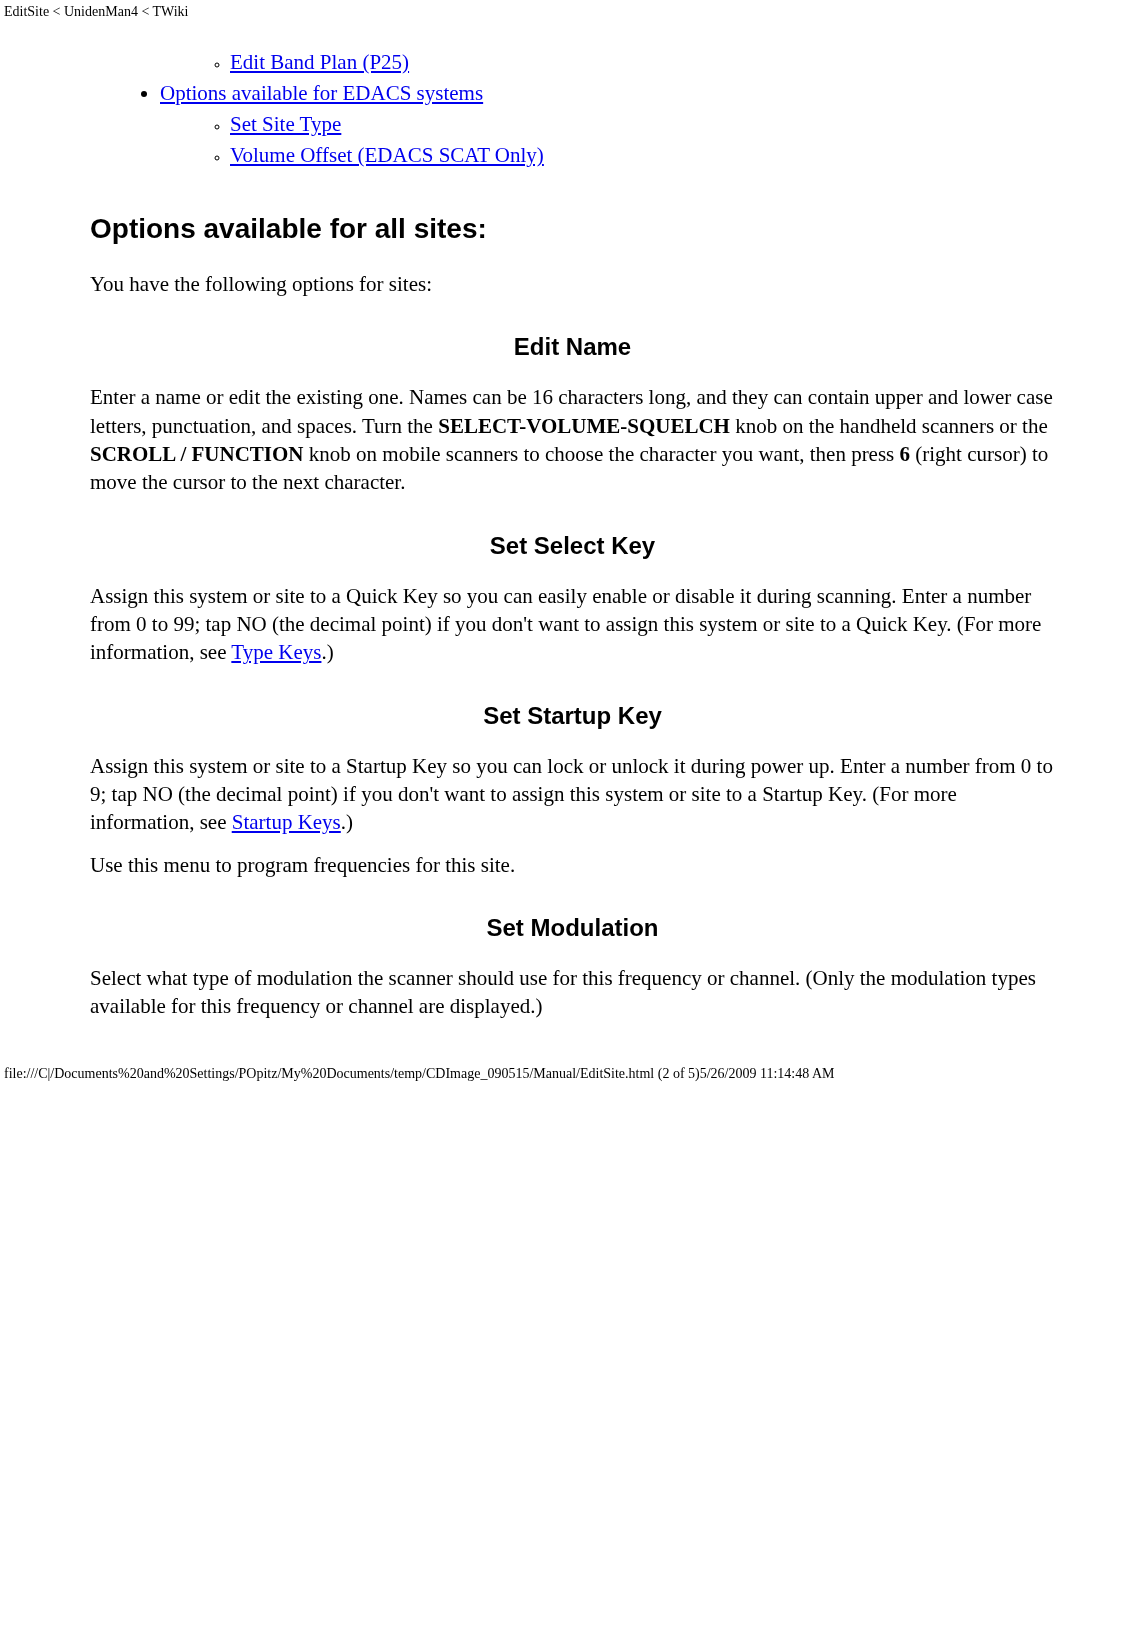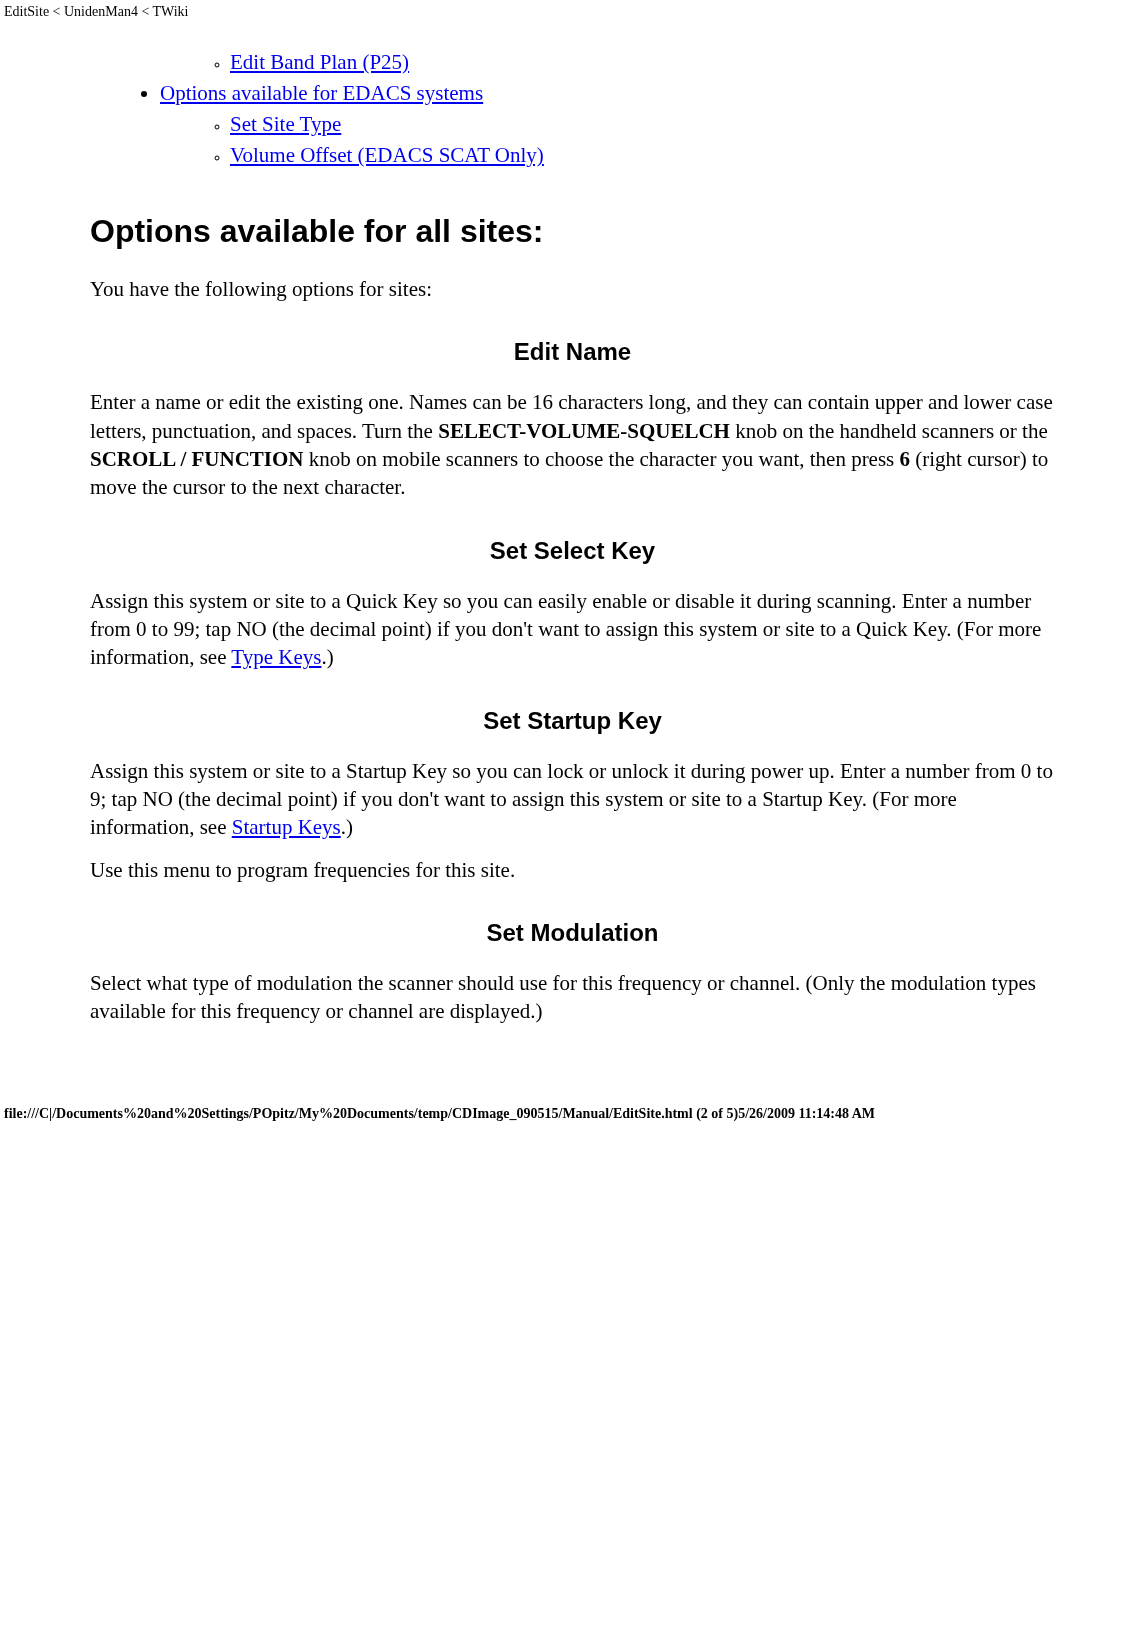--- a/index.html
+++ b/index.html
@@ -35,21 +35,21 @@
   }
   ul.inner li::marker {
     font-size: 14px;
   }
   a {
     color: #0000EE;
   }
   h1 {
     font-family: Arial, Helvetica, sans-serif;
     font-weight: bold;
-    font-size: 32px;
+    font-size: 28px;
     margin: 45px 0 25px 0;
   }
   h2 {
     font-family: Arial, Helvetica, sans-serif;
     font-weight: bold;
     font-size: 24px;
     margin: 35px 0 22px 0;
     text-align: center;
   }
   h2.link-heading a {
@@ -63,22 +63,21 @@
     line-height: 1.35;
     margin: 0 0 14px 0;
   }
   b {
     font-weight: bold;
   }
   .page-footer {
     font-family: "Times New Roman", Times, serif;
     font-size: 14px;
     padding: 0 0 6px 4px;
-    margin-top: 80px;
-    font-weight: bold;
+    margin-top: 45px;
   }
 </style>
 </head>
 <body>
 
 <div class="page-header">EditSite &lt; UnidenMan4 &lt; TWiki</div>
 
 <div class="content">
 
   <ul class="outer">

